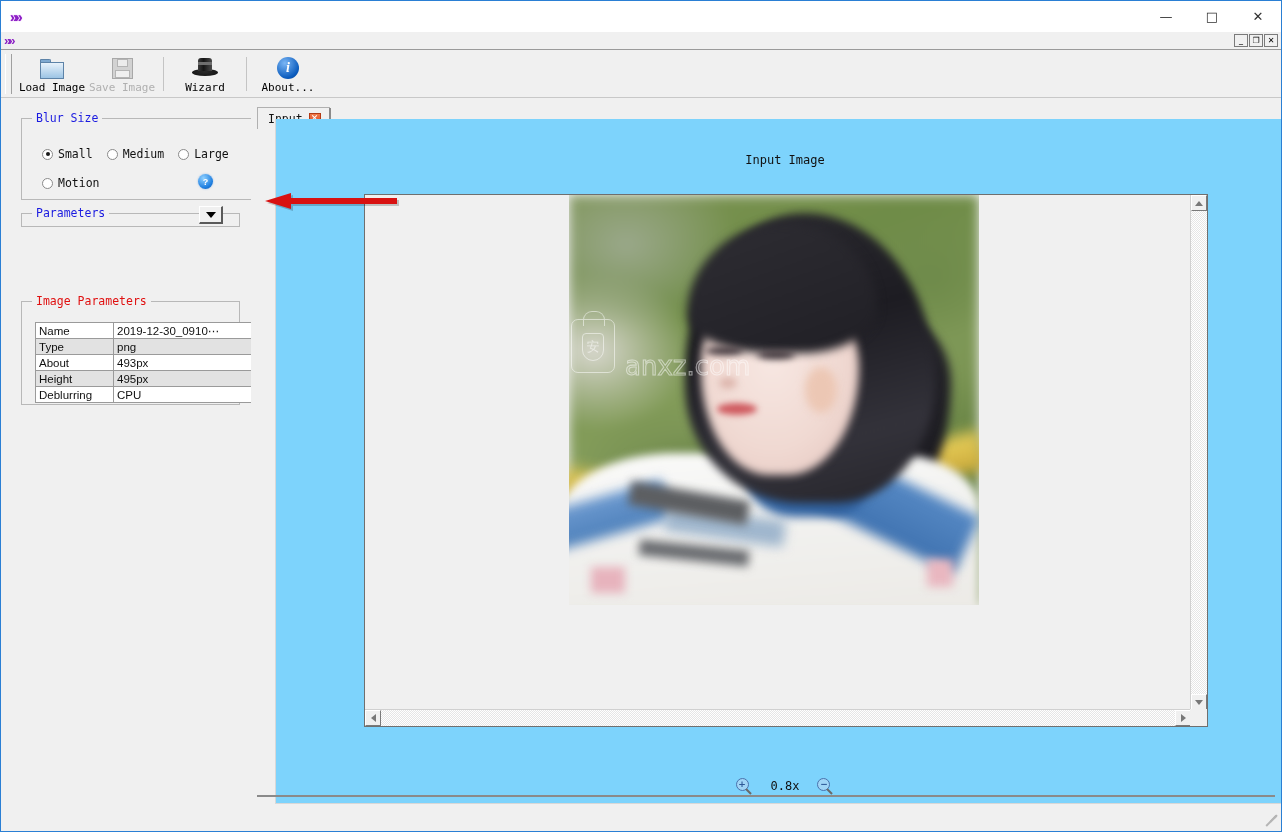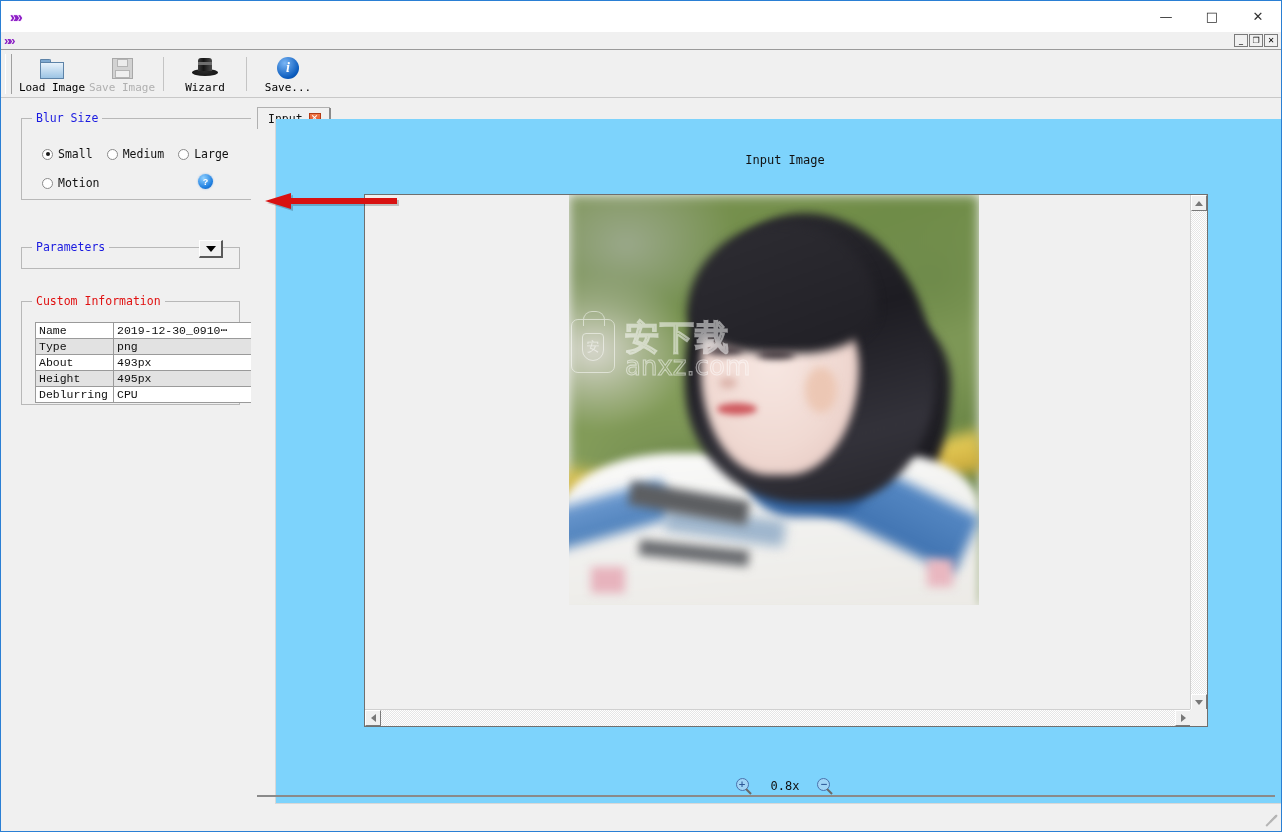--- a/index.html
+++ b/index.html
@@ -197,21 +197,21 @@
     position: absolute; left: 78px; top: 253px; width: 75px; height: 22px;
     background: #f0f0f0;
     border-top: 1px solid #ffffff; border-left: 1px solid #ffffff;
     border-right: 2px solid #6a6a6a; border-bottom: 2px solid #6a6a6a;
     display: flex; align-items: center; justify-content: center;
     font-family: "DejaVu Sans Mono", monospace; font-size: 11.5px; color: #000;
   }
 
   #info-table {
     position: absolute; left: 13px; top: 20px; width: 233px;
-    border-collapse: collapse; font-family: Liberation Mono, monospace;
+    border-collapse: collapse; font-family: Liberation Sans, sans-serif;
   }
   #info-table td {
     border: 1px solid #9a9a9a; height: 16px; font-size: 11.5px;
     color: #101010; padding: 0 3px; line-height: 14px;
   }
   #info-table td.k { width: 78px; }
   #info-table tr.alt td { background: #e2e2e2; }
   #info-table tr:not(.alt) td { background: #ffffff; }
 
   
@@ -541,21 +541,21 @@
 
     <div class="tbsep"></div>
 
     <div class="tbtn">
       <div class="ico">
         <div class="ic-info">
             <div class="circ"></div>
             <div class="i">i</div>
           </div>
       </div>
-      <div class="lbl">Save...</div>
+      <div class="lbl">About...</div>
     </div>
   </div>
 
   <div id="leftpanel">
 
     <div class="groupbox" style="left:20px; top:20px; width:242px; height:82px;">
       <div class="grouptitle blue">Blur Size</div>
 
       <div class="radio-row" style="left:20px; top:28px;">
         <div class="radio checked">
@@ -577,33 +577,33 @@
           <span class="dot"></span>
           <span class="txt">Motion</span>
         </div>
       </div>
 
       <div class="help-icon" style="left:176px; top:55px;">
         <span>?</span>
       </div>
     </div>
 
-    <div class="groupbox" style="left:20px; top:115px; width:219px; height:22px;margin-top:34px;">
+    <div class="groupbox" style="left:20px; top:115px; width:219px; height:14px;">
       <div class="grouptitle blue">Parameters</div>
       <div id="param-combo-btn" style="right:16px; top:-8px;">
         <span class="tri"></span>
       </div>
     </div>
 
     <div id="run-btn">
       <span>Run</span>
     </div>
 
     <div class="groupbox" style="left:20px; top:203px; width:219px; height:104px;">
-      <div class="grouptitle red">Custom Information</div>
+      <div class="grouptitle red">Image Parameters</div>
       <table id="info-table">
         <tbody>
             <tr>
           <td class="k">Name</td>
           <td>2019-12-30_0910⋯</td>
         </tr>
         <tr class="alt">
           <td class="k">Type</td>
           <td>png</td>
         </tr>
@@ -662,21 +662,20 @@
             <div class="bang"></div>
             <div class="eye l"></div>
             <div class="eye r"></div>
             <div class="nose"></div>
             <div class="lips"></div>
 
             <div id="wm">
               <div class="wbadge">
                 <div class="sh">安</div>
               </div>
-              <div class="wtext">安下载</div>
               <div class="wsub">anxz.com</div>
             </div>
           </div>
 
         </div>
 
         <div class="sb-v">
           <div class="sbbtn" style="left:0; top:0;">
             <span class="sbtri up"></span>
           </div>

